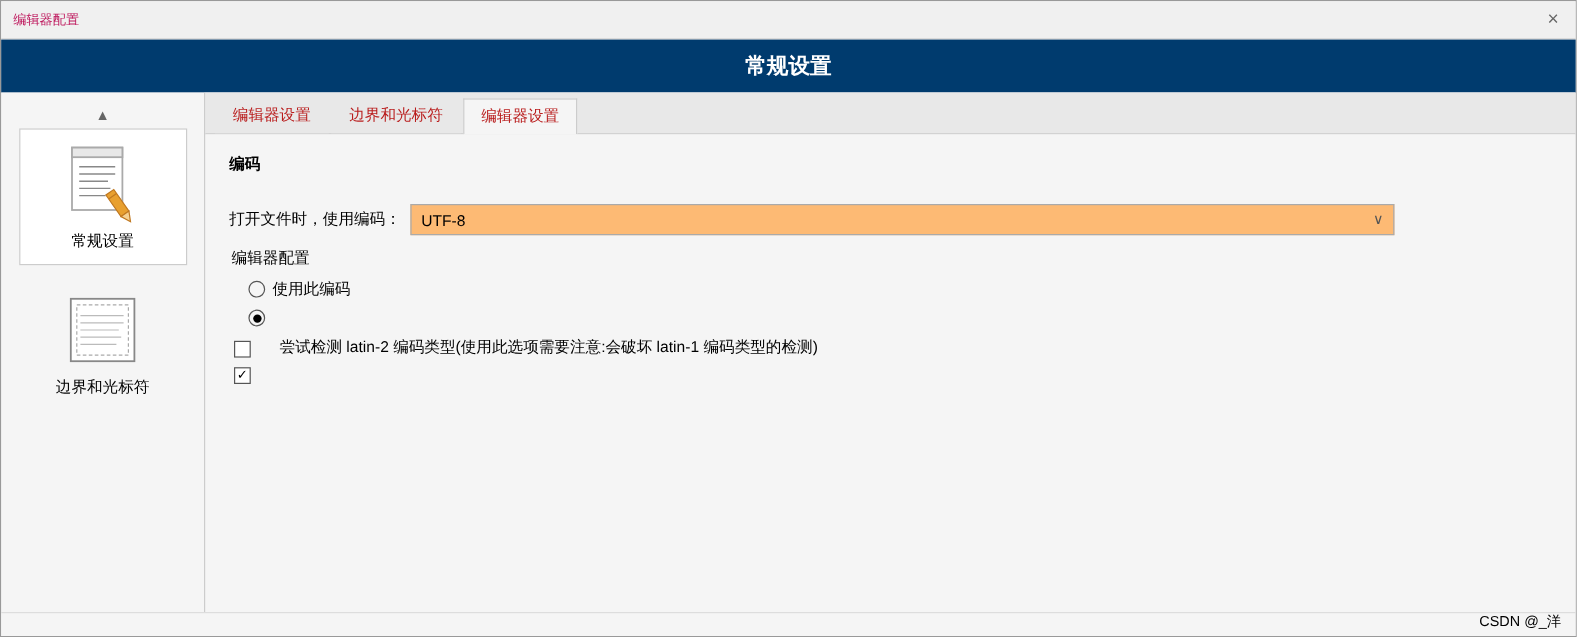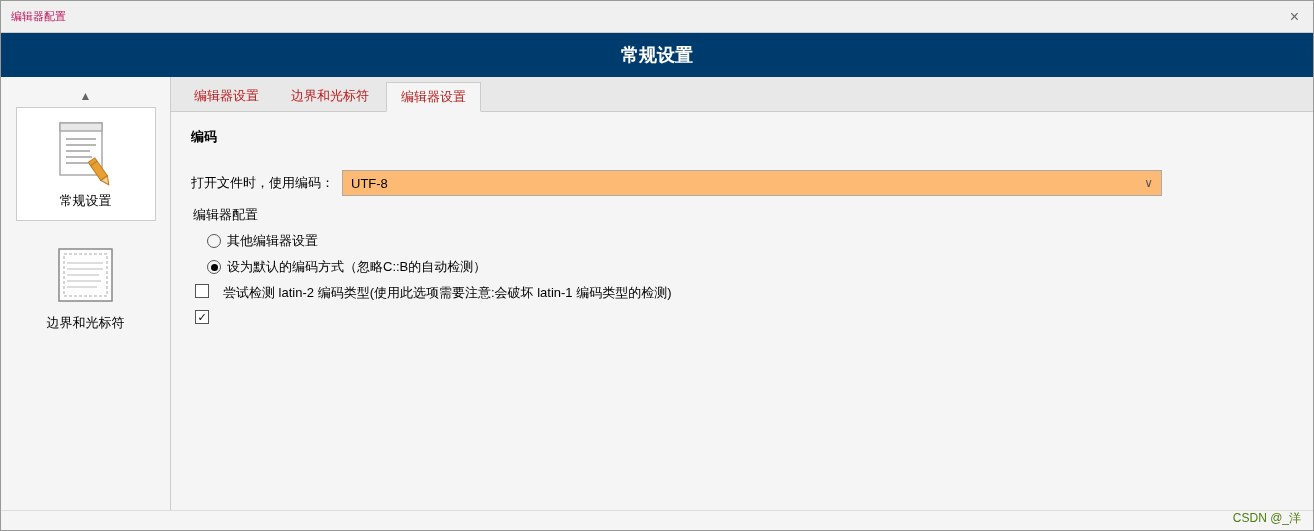--- a/index.html
+++ b/index.html
@@ -223,23 +223,23 @@
     .radio-circle.checked::after {
       content: '';
       width: 7px;
       height: 7px;
       border-radius: 50%;
       background: #000;
     }
 
     .checkbox-row {
       display: flex;
-      align-items: flex-start;
+      align-items: flex-end;
       margin-bottom: 8px;
-      gap: 14px;
+      gap: 24px;
     }
 
     .checkbox-box {
       width: 14px;
       height: 14px;
       border: 1.5px solid #555;
       background: #fff;
       display: flex;
       align-items: center;
       justify-content: center;
@@ -338,40 +338,39 @@
           <div class="select-box">
             <span>UTF-8</span>
             <span class="select-box-arrow">∨</span>
           </div>
         </div>
 
         <div class="subsection-title" style="margin-bottom:8px; margin-left:2px;">编辑器配置</div>
 
         <div class="radio-row" style="margin-left: 16px;">
           <div class="radio-circle"></div>
-          <span>其他编辑器设置</span>
+          <span>使用此编码</span>
         </div>
 
         <div class="radio-row" style="margin-left: 16px;">
           <div class="radio-circle checked"></div>
-          <span>设为默认的编码方式（忽略C::B的自动检测）</span>
         </div>
 
         <div class="checkbox-row" style="margin-left: 4px; margin-top: 6px;">
           <div class="checkbox-box"></div>
           <span>尝试检测 latin-2 编码类型(使用此选项需要注意:会破坏 latin-1 编码类型的检测)</span>
         </div>
 
         <div class="checkbox-row" style="margin-left: 4px;">
           <div class="checkbox-box checked"></div>
         </div>
       </div>
 
       <div style="position: relative; height: 0;">
         
       </div>
     </div>
   </div>
 
   <div style="position: relative; background: #f5f5f5; height: 20px; border-top: 1px solid #ddd;">
-    <span style="position: absolute; right: 12px; bottom: 3px; color: #4d7c0f; font-size: 12px;">CSDN @_洋</span>
+    <span style="position: absolute; right: 12px; bottom: 3px; color: #000000; font-size: 12px;">CSDN @_洋</span>
   </div>
 </div>
 
 </body></html>

